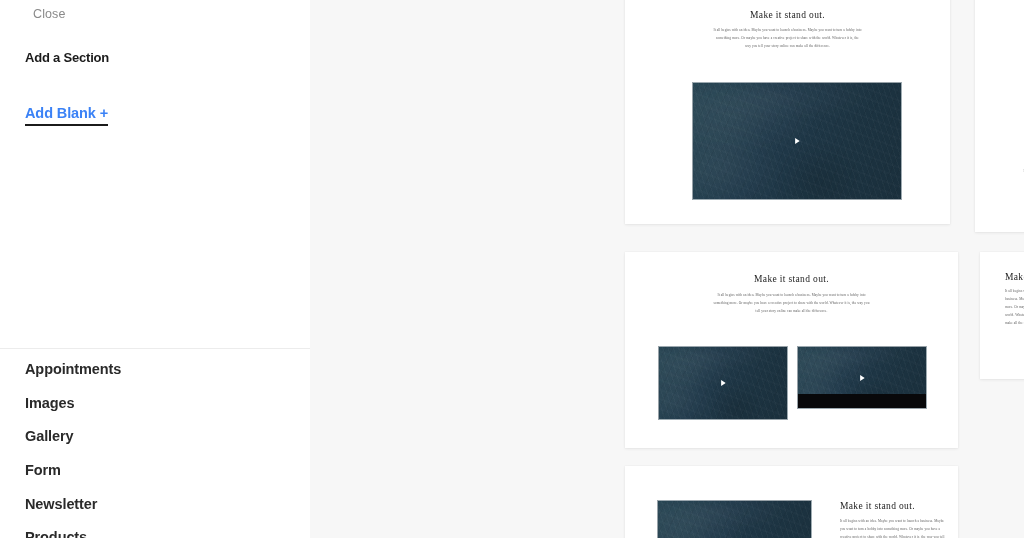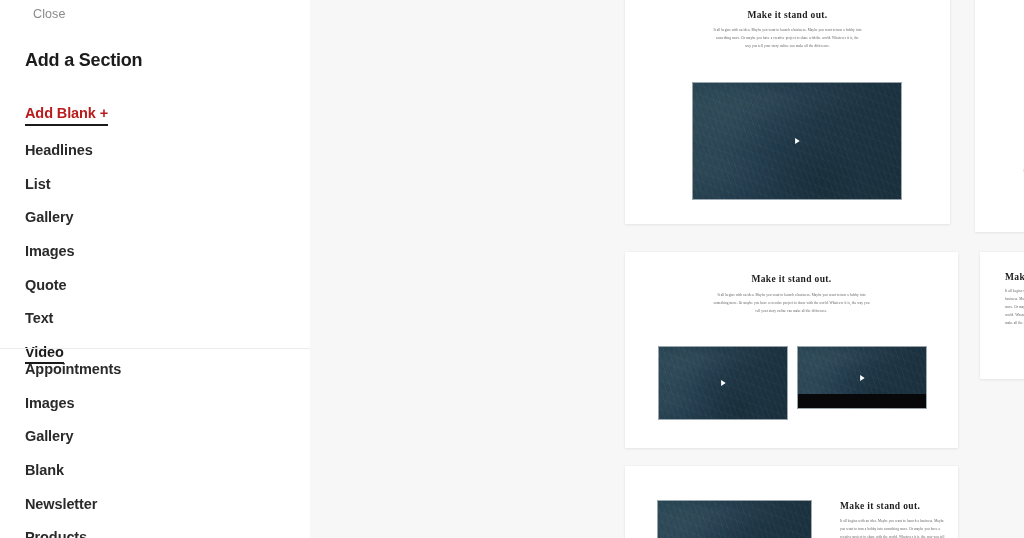--- a/index.html
+++ b/index.html
@@ -42,33 +42,33 @@
     background: none;
     border: none;
     font-family: inherit;
     padding: 2px 3px;
   }
 
   #panel-title {
     position: absolute;
     left: 25px;
     top: 50px;
-    font-size: 18px;
+    font-size: 13px;
     font-weight: 700;
     color: #1b1b1b;
     letter-spacing: -0.2px;
   }
 
   #add-blank {
     position: absolute;
     left: 25px;
     top: 105px;
     font-size: 14.5px;
     font-weight: 700;
-    color: #b91c1c;
+    color: #3b82f6;
     letter-spacing: -0.1px;
     cursor: pointer;
     padding-bottom: 3px;
     border-bottom: 2px solid #1b1b1b;
     display: inline-block;
   }
 
   #section-list-primary {
     position: absolute;
     left: 25px;
@@ -149,21 +149,20 @@
     inset: 0;
     padding: 0;
   }
 
   .tpl-heading {
     font-family: "Liberation Serif", serif;
     color: #1c1c1c;
     font-size: 9.5px;
     letter-spacing: 0.35px;
     line-height: 1.2;
-    font-weight: bold;
   }
 
   .tpl-body {
     font-family: "Liberation Serif", serif;
     color: #5e5e5e;
     font-size: 3.4px;
     line-height: 2.35;
     letter-spacing: 0.1px;
   }
 
@@ -246,37 +245,28 @@
 <div id="root">
 
   <aside id="sidebar">
 
     <button id="close-button">Close</button>
 
     <h1 id="panel-title">Add a Section</h1>
 
     <div id="add-blank">Add Blank +</div>
 
-    <nav id="section-list-primary">
-      <div class="nav-item">Headlines</div>
-      <div class="nav-item">List</div>
-      <div class="nav-item">Gallery</div>
-      <div class="nav-item">Images</div>
-      <div class="nav-item">Quote</div>
-      <div class="nav-item">Text</div>
-      <div class="nav-item active">Video</div>
-    </nav>
 
     <div id="sidebar-divider"></div>
 
     <nav id="section-list-secondary">
       <div class="nav-item">Appointments</div>
       <div class="nav-item">Images</div>
       <div class="nav-item">Gallery</div>
-      <div class="nav-item">Blank</div>
+      <div class="nav-item">Form</div>
       <div class="nav-item">Newsletter</div>
       <div class="nav-item">Products</div>
     </nav>
 
   </aside>
 
   <main id="content-panel">
     <div id="template-grid">
 
       <div class="template-card" id="card-1">

